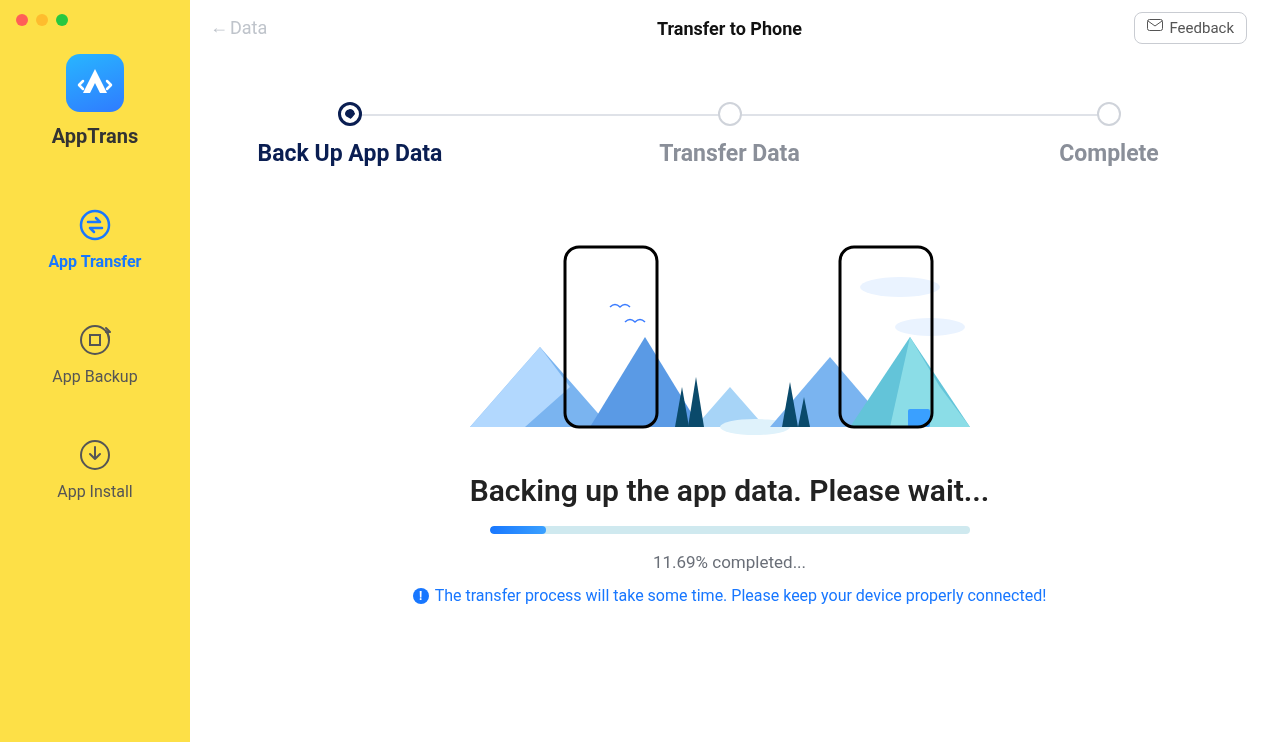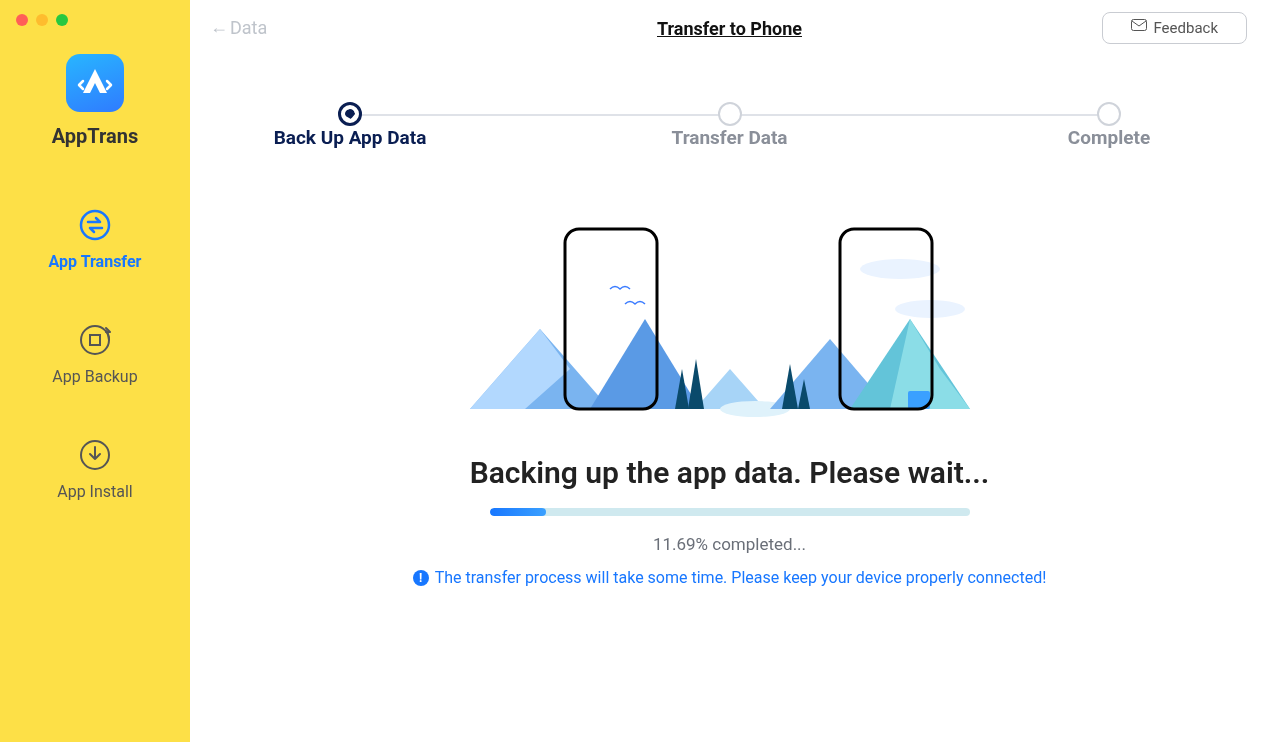--- a/index.html
+++ b/index.html
@@ -25,30 +25,30 @@
   .nav-item.active .nav-label { color: #1877ff; font-weight: 700; }
   .nav-item.active svg { stroke: #1877ff; }
   .nav-item.active .nav-icon .ring { stroke:#1877ff; }
 
   
   .main { flex: 1; height: 100%; display: flex; flex-direction: column; position: relative; }
 
   .topbar { height: 56px; display: flex; align-items: center; justify-content: center; position: relative; }
   .back-btn { position: absolute; left: 20px; top: 16px; display: flex; align-items: center; gap: 2px; color: #bfc4cb; font-size: 18px; cursor: pointer; }
   .back-arrow { font-size: 18px; }
-  .page-title { font-size: 18px; font-weight: 700; color: #111; text-decoration: underline; }
-  .feedback-btn { position: absolute; right: 22px; top: 12px; display: flex; align-items: center; gap: 6px; border: 1px solid #c9ccd2; border-radius: 8px; padding: 6px 28px; font-size: 15px; color: #555; cursor: pointer; background:#fff; }
+  .page-title { font-size: 18px; font-weight: 700; color: #111; }
+  .feedback-btn { position: absolute; right: 22px; top: 12px; display: flex; align-items: center; gap: 6px; border: 1px solid #c9ccd2; border-radius: 8px; padding: 6px 12px; font-size: 15px; color: #555; cursor: pointer; background:#fff; }
 
   
   .stepper { margin: 46px 60px 0 60px; position: relative; display: flex; justify-content: space-between; align-items: flex-start; }
   .step { display: flex; flex-direction: column; align-items: center; width: 200px; }
   .step-circle { width: 24px; height: 24px; border-radius: 50%; border: 2px solid #cfd3da; background: #fff; position: relative; z-index:2; }
   .step.active .step-circle { border: 3px solid #0a1e52; background:#fff; }
   .step.active .step-circle::after { content:""; position:absolute; left:4px; top:4px; width:10px; height:10px; border-radius:50%; background:#0a1e52; clip-path: polygon(0 0, 100% 0, 100% 60%, 50% 100%, 0 60%); transform: rotate(-10deg); }
-  .step-label { font-size: 19px; font-weight: 700; color: #8a8f99; }
+  .step-label { margin-top: 14px; font-size: 23px; font-weight: 700; color: #8a8f99; }
   .step.active .step-label { color: #0a1e52; }
   .step-line { position:absolute; top:12px; left: 110px; right:110px; height:2px; background:#dfe2e8; z-index:1; }
 
   
   .illus-wrap { margin-top: 70px; display:flex; justify-content:center; }
   .illus { width: 520px; height: 200px; position: relative; }
 
   
   .status-title { margin-top: 36px; text-align: center; font-size: 30px; font-weight: 600; color: #222; }
   .progress-bar { margin: 18px auto 0 auto; width: 480px; height: 8px; border-radius: 4px; background: #cfe9ef; position: relative; overflow: hidden; }

